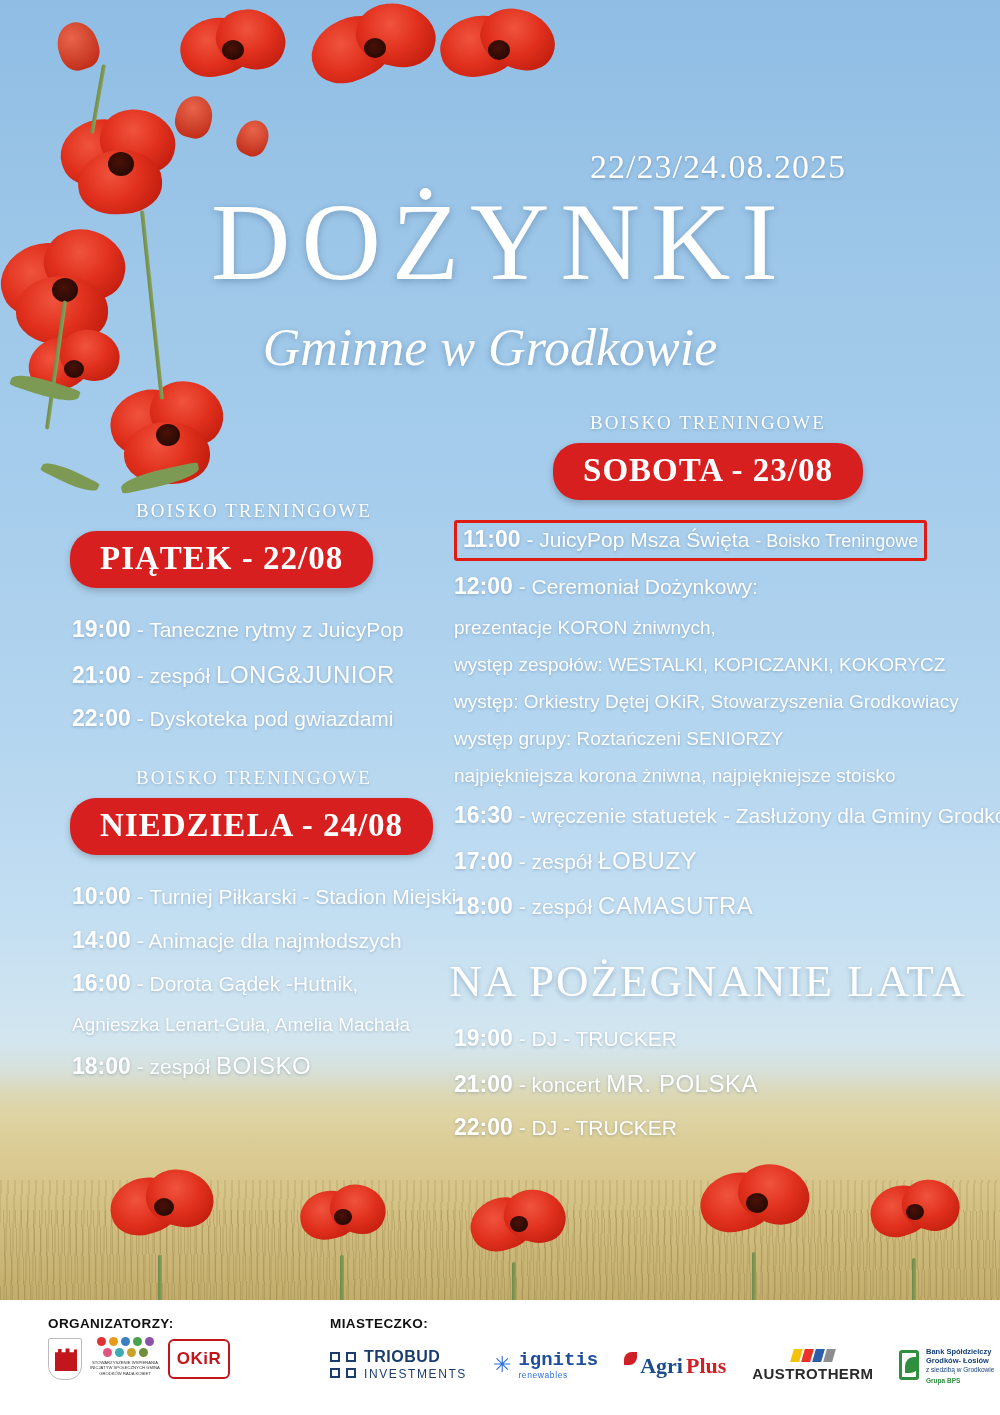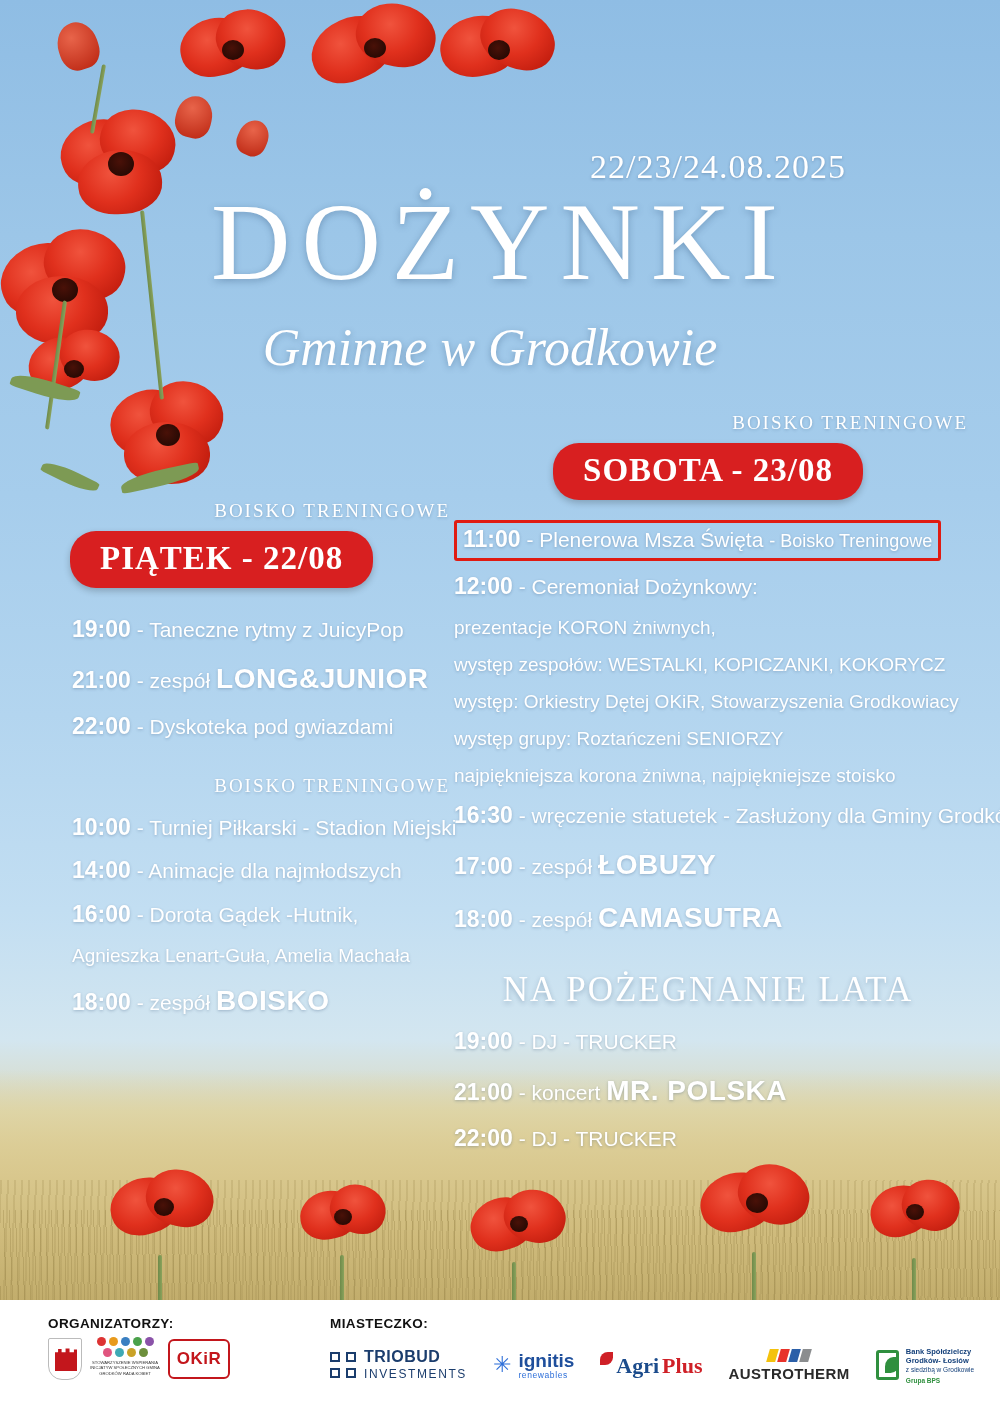--- a/index.html
+++ b/index.html
@@ -76,21 +76,21 @@
     text-shadow: 0 2px 6px rgba(35,70,110,0.35);
   }
 
   
   .col-left { position: absolute; left: 58px; top: 500px; width: 400px; }
   .col-right { position: absolute; left: 448px; top: 412px; width: 520px; }
 
   .venue-label {
     font-family: "Liberation Serif", serif;
     color: #ffffff; font-size: 19px; letter-spacing: 2px;
-    text-align: right; margin-bottom: 9px;
+    text-align: center; margin-bottom: 9px;
     text-shadow: 0 1px 3px rgba(40,70,110,0.3);
   }
   .venue-label.left-ind { padding-right: 8px; }
 
   .day-badge {
     display: inline-block;
     background: #d81f20;
     color: #ffffff;
     font-family: "Liberation Serif", serif;
     font-weight: bold;
@@ -107,42 +107,42 @@
   
   .line {
     color: #ffffff; font-size: 21px; line-height: 1.9;
     text-shadow: 0 1px 3px rgba(40,70,110,0.30);
     white-space: nowrap;
   }
   .line .t {
     font-weight: bold; font-size: 23px;
   }
   .line .strong {
-    font-weight: bold; font-size: 28px; letter-spacing: 0.5px;
+    font-weight: normal; font-size: 24px; letter-spacing: 0.5px;
   }
   .line .small { font-size: 18px; }
   .sub-line {
     color: #ffffff; font-size: 19px; line-height: 1.95;
     text-shadow: 0 1px 3px rgba(40,70,110,0.30);
     white-space: nowrap;
   }
   .left-lines { padding-left: 14px; }
   .right-lines { padding-left: 6px; }
 
   .highlight-box {
     border: 3px solid #e01b12;
     border-radius: 3px;
     padding: 2px 6px 3px 6px;
     display: inline-block;
     margin-bottom: 4px;
   }
 
   .farewell {
     font-family: "Liberation Serif", serif;
-    color: #ffffff; font-size: 35px; letter-spacing: 2px;
+    color: #ffffff; font-size: 45px; letter-spacing: 2px;
     text-align: center; margin: 26px 0 10px 0;
     text-shadow: 0 2px 5px rgba(40,70,110,0.32);
   }
 
   .extras-badge {
     display: inline-block;
     background: #d81f20; color: #fff;
     font-weight: bold; font-size: 16px; letter-spacing: 0.6px;
     padding: 7px 16px; border-radius: 6px;
     box-shadow: 0 2px 5px rgba(0,0,0,0.2);
@@ -202,21 +202,21 @@
     width: 26px; height: 26px; position: relative;
   }
   .sp-triobud .mark i {
     position: absolute; width: 10px; height: 10px; border: 2px solid #1b3d6d; display: block;
   }
   .sp-triobud .txt1 { font-size: 16px; font-weight: bold; color: #1b3d6d; letter-spacing: 0.5px; line-height: 1; }
   .sp-triobud .txt2 { font-size: 12px; color: #1b3d6d; letter-spacing: 1.6px; margin-top: 2px; }
 
   .sp-ignitis { display: flex; align-items: center; gap: 7px; }
   .sp-ignitis .mark { color: #2e6fd9; font-size: 22px; line-height: 1; }
-  .sp-ignitis .txt1 { font-size: 19px; color: #1f4f9c; font-weight: bold; line-height: 1; }
+  .sp-ignitis .txt1 { font-size: 19px; color: #1f4f9c; font-weight: bold; line-height: 1; font-family: Liberation Mono, monospace; }
   .sp-ignitis .txt2 { font-size: 8.5px; color: #2e6fd9; letter-spacing: 0.6px; }
 
   .sp-agri { display: flex; align-items: flex-end; gap: 3px; }
   .sp-agri .a { font-size: 22px; font-weight: bold; color: #1c4c8c; font-family: "Liberation Serif", serif; }
   .sp-agri .p { font-size: 22px; font-weight: bold; color: #cf2027; font-family: "Liberation Serif", serif; }
   .sp-agri .leafm { width: 13px; height: 13px; background: #cf2027; border-radius: 60% 0 60% 0; margin-bottom: 14px; }
 
   .sp-austro { display: flex; flex-direction: column; align-items: center; }
   .sp-austro .bars { display: flex; gap: 2px; margin-bottom: 3px; }
   .sp-austro .bars span { display: block; width: 9px; height: 13px; transform: skewX(-16deg); }
@@ -349,20 +349,23 @@
       <div class="line">
         <span class="t">22:00</span>
         <span>-</span>
         <span>Dyskoteka pod gwiazdami</span>
       </div>
     </div>
 
     <div style="height:26px"></div>
 
     <div class="venue-label left-ind">BOISKO TRENINGOWE</div>
+    <div class="badge-wrap lw">
+      <span class="day-badge">NIEDZIELA - 24/08</span>
+    </div>
 
     <div class="left-lines">
       <div class="line">
         <span class="t">10:00</span>
         <span>-</span>
         <span>Turniej Piłkarski - Stadion Miejski</span>
       </div>
       <div class="line">
         <span class="t">14:00</span>
         <span>-</span>
@@ -389,21 +392,21 @@
     <div class="badge-wrap">
       <span class="day-badge">SOBOTA - 23/08</span>
     </div>
 
     <div class="right-lines">
 
       <div class="highlight-box">
         <span class="line" style="line-height:1.3">
           <span class="t">11:00</span>
           <span>-</span>
-          <span>Plenerowa Msza Święta</span>
+          <span>JuicyPop Msza Święta</span>
           <span class="small">- Boisko Treningowe</span>
         </span>
       </div>
 
       <div class="line">
         <span class="t">12:00</span>
         <span>-</span>
         <span>Ceremoniał Dożynkowy:</span>
       </div>
 

